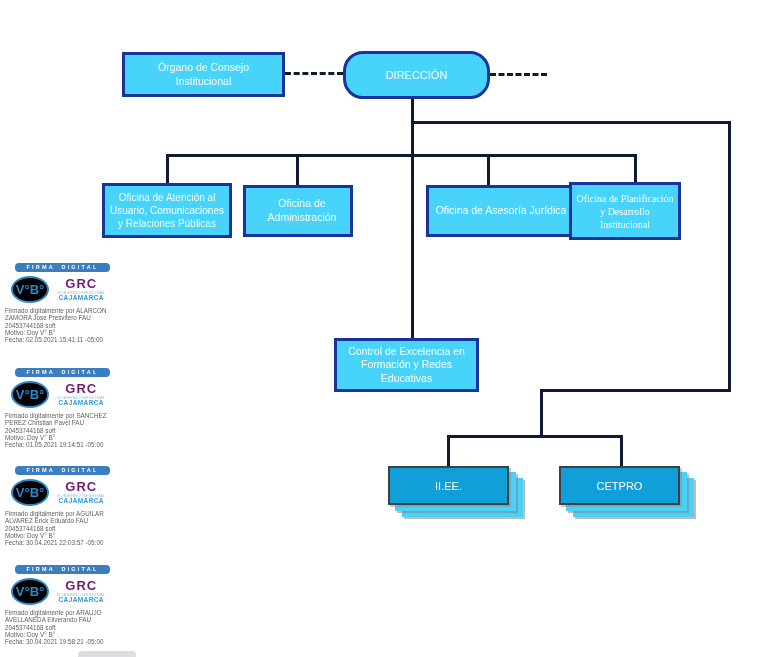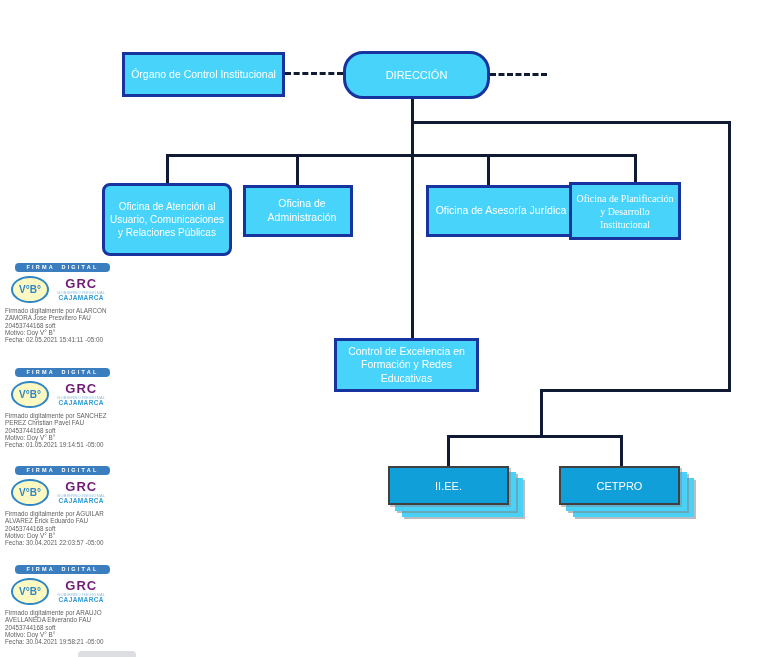--- a/index.html
+++ b/index.html
@@ -35,21 +35,21 @@
   .stamp{position:absolute;left:0;width:128px;z-index:3;}
   .stamp-bar{
     margin-left:15px;width:95px;height:9px;border-radius:4px;
     background:#3b7ec0;color:#ffffff;font-size:5.5px;font-weight:bold;
     letter-spacing:2.2px;word-spacing:3px;text-align:center;line-height:9px;
     overflow:hidden;white-space:nowrap;
   }
   .stamp-row{display:flex;align-items:center;margin:4px 0 4px 11px;gap:8px;}
   .vb-seal{
     width:34px;height:23px;border:2px solid #2f86c4;border-radius:50%;
-    background:#fef9c3;color:#2f86c4;font-weight:bold;font-size:10px;
+    background:#000000;color:#2f86c4;font-weight:bold;font-size:13px;
     display:flex;align-items:center;justify-content:center;flex:none;
   }
   .grc{text-align:center;line-height:1;}
   .grc-a{font-size:13px;font-weight:800;color:#701a75;letter-spacing:1px;}
   .grc-s1{font-size:4px;color:#8bb8d8;margin-top:1px;letter-spacing:.3px;}
   .grc-s2{font-size:6.5px;font-weight:bold;color:#2f9cd8;letter-spacing:.4px;}
   .stamp-text{margin-left:5px;font-size:6.3px;line-height:1.16;color:#5f5f5f;}
   
   .partial-stamp{
     position:absolute;left:78px;top:651px;width:58px;height:6px;
@@ -73,27 +73,27 @@
   <div class="line" style="left:447px;top:435px;width:3px;height:31px;"></div>
   <div class="line" style="left:620px;top:435px;width:3px;height:31px;"></div>
 
   <div class="line" style="left:166px;top:154px;width:471px;height:3px;"></div>
   <div class="line" style="left:166px;top:154px;width:3px;height:29px;"></div>
   <div class="line" style="left:296px;top:154px;width:3px;height:31px;"></div>
   <div class="line" style="left:487px;top:154px;width:3px;height:31px;"></div>
   <div class="line" style="left:634px;top:154px;width:3px;height:28px;"></div>
 
   <div class="node" style="left:122px;top:52px;width:163px;height:45px;">
-    <span>Órgano de Control Institucional</span>
+    <span>Órgano de Consejo Institucional</span>
   </div>
   <div class="node" style="left:343px;top:51px;width:147px;height:48px;font-size:11px;border-radius:20px;">
     <span>DIRECCIÓN</span>
   </div>
 
-  <div class="node" style="left:102px;top:183px;width:130px;height:73px;font-size:10px;border-radius:8px;">
+  <div class="node" style="left:102px;top:183px;width:130px;height:55px;font-size:10px;">
     <span>Oficina de Atención al Usuario, Comunicaciones y Relaciones Públicas</span>
   </div>
   <div class="node" style="left:243px;top:185px;width:110px;height:52px;padding-left:12px;">
     <span>Oficina de Administración</span>
   </div>
   <div class="node" style="left:426px;top:185px;width:150px;height:52px;">
     <span>Oficina de Asesoría Jurídica</span>
   </div>
   <div class="node" style="left:569px;top:182px;width:112px;height:58px;font-size:10px;font-family:Liberation Serif, serif;">
     <span>Oficina de Planificación y Desarrollo Institucional</span>

